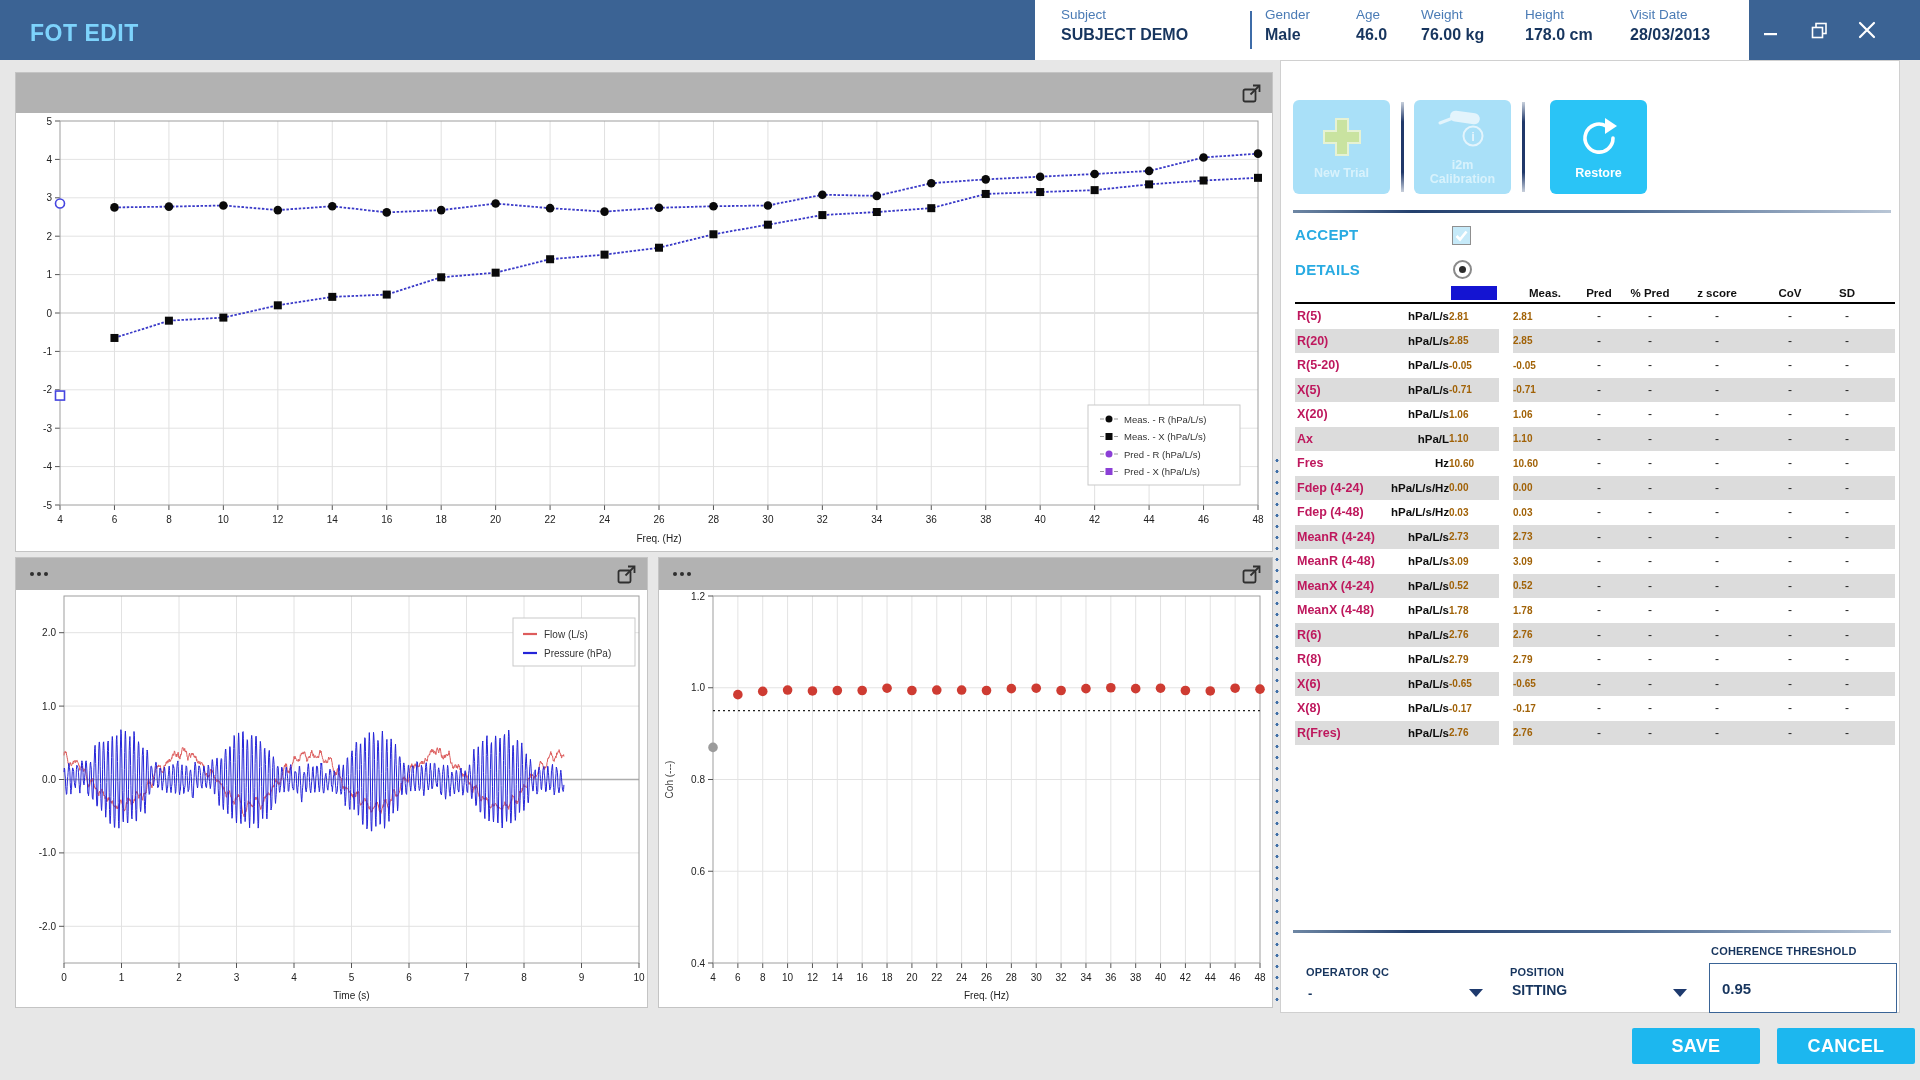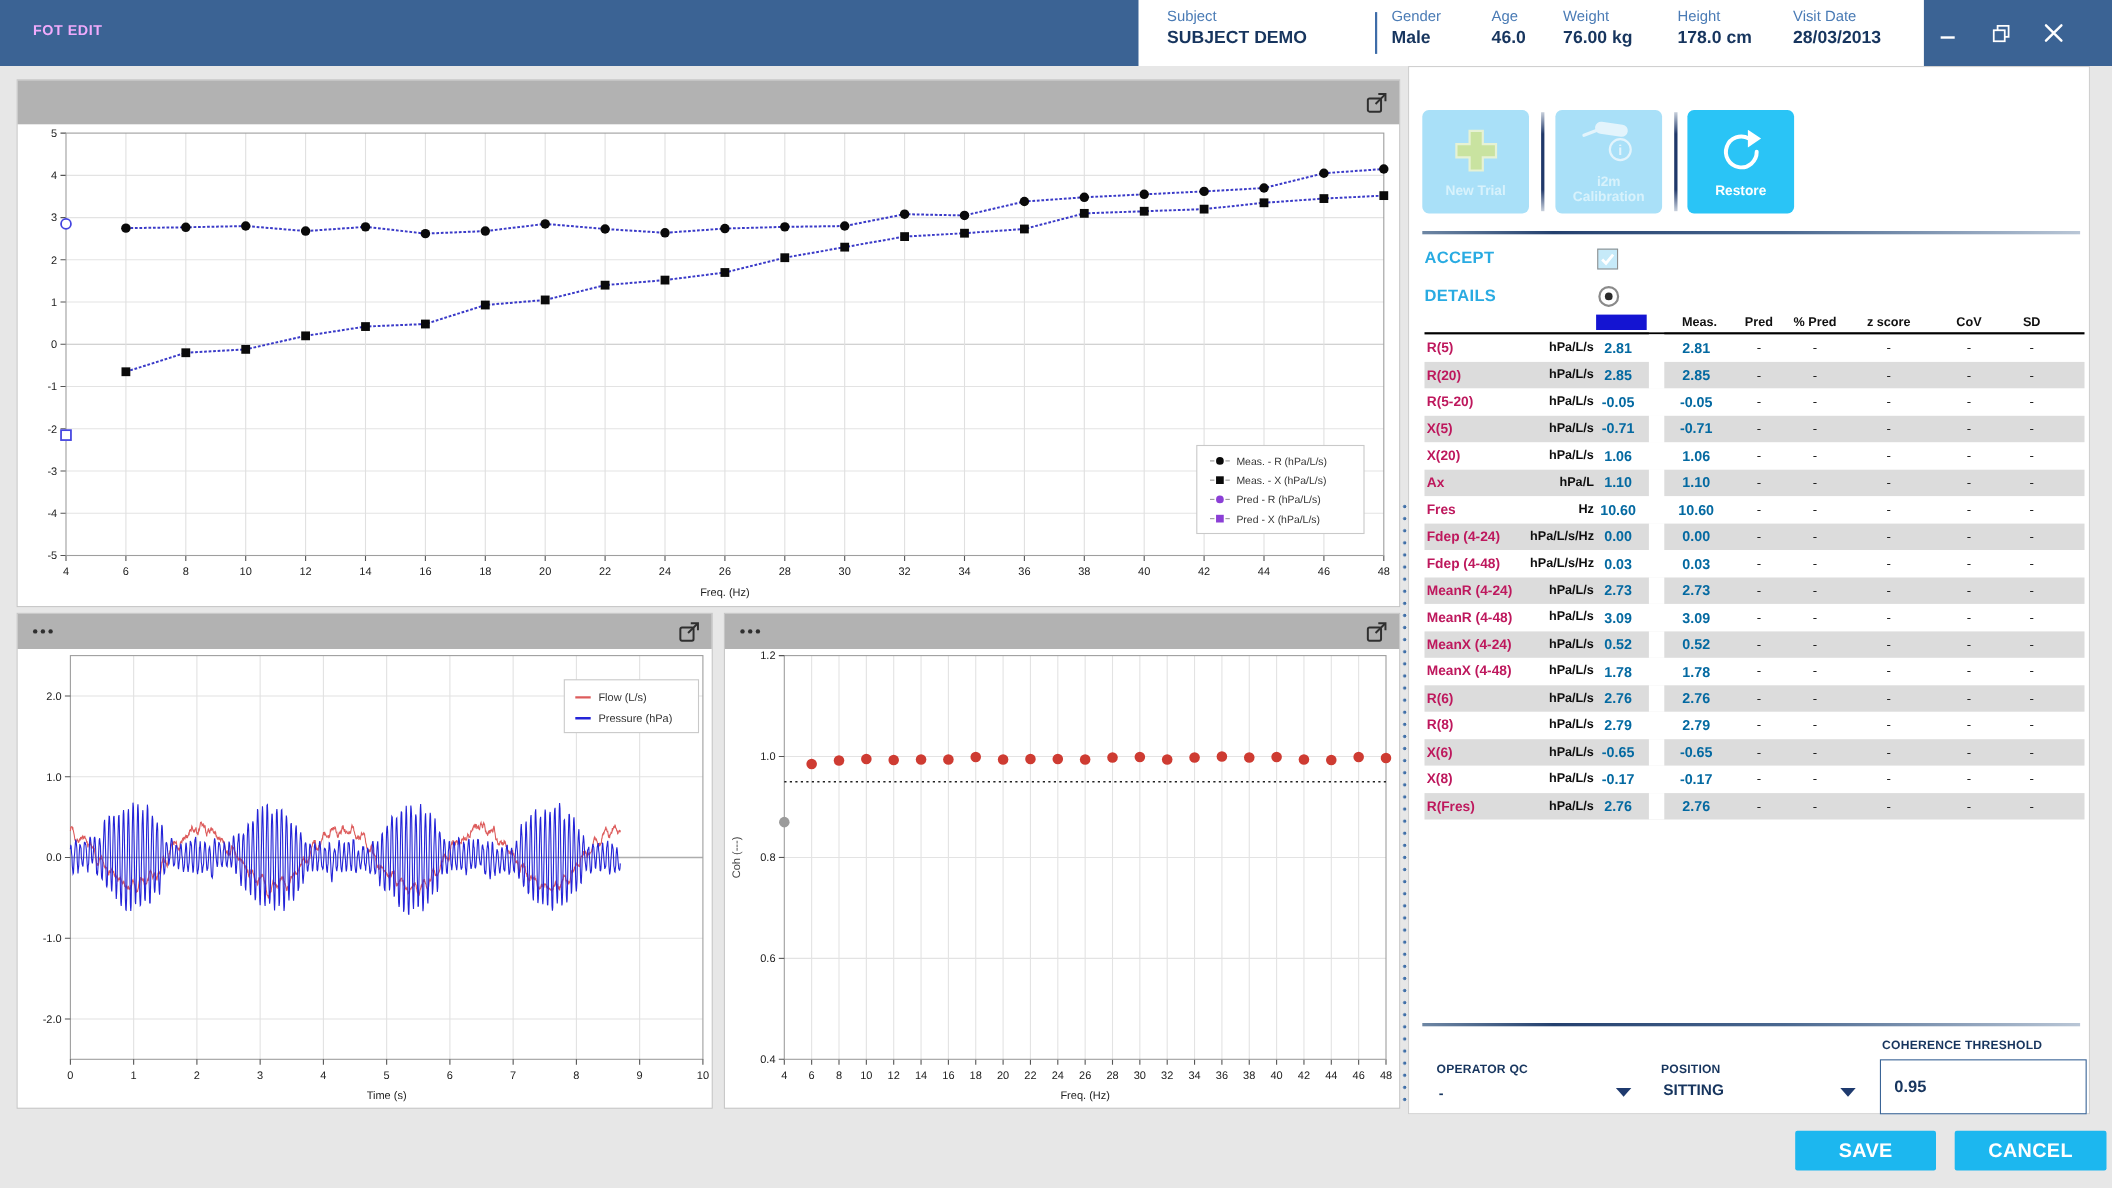--- a/index.html
+++ b/index.html
@@ -1,19 +1,19 @@
 <!DOCTYPE html>
 <html><head>
 <meta charset="utf-8">
 <style>
   html,body{margin:0;padding:0;background:#E7E7E7;font-family:"Liberation Sans",sans-serif;}
   .app{position:relative;width:1920px;height:1080px;overflow:hidden;background:#E7E7E7;}
   
   .titlebar{position:absolute;left:0;top:0;width:1920px;height:60px;background:#3B6394;}
-  .app-title{position:absolute;left:30px;top:20px;color:#f0abfc;font-weight:700;font-size:13px;letter-spacing:.5px;}
+  .app-title{position:absolute;left:30px;top:20px;color:#7dd3fc;font-weight:700;font-size:23px;letter-spacing:.5px;}
   .subject-panel{position:absolute;left:1035px;top:0;width:714px;height:60px;background:#FFFFFF;}
   .field{position:absolute;top:7px;}
   .field-label{font-size:13.5px;color:#4A7BB5;font-weight:400;}
   .field-value{margin-top:4px;font-size:16px;color:#17355E;font-weight:700;}
   .v-sep{position:absolute;top:11px;width:2px;height:38px;background:#3E6CA8;}
   .win-controls{position:absolute;right:0;top:0;width:171px;height:60px;}
   .win-btn{position:absolute;top:0;width:44px;height:60px;display:flex;align-items:center;justify-content:center;cursor:pointer;}
   
   .panel{position:absolute;background:#FFFFFF;border:1px solid #C4C4C4;box-sizing:border-box;}
   .panel-header{position:absolute;left:0;top:0;right:0;background:#B2B2B2;display:flex;align-items:center;}
@@ -37,21 +37,21 @@
   .cb{position:absolute;left:171px;width:17px;height:17px;background:#C6EAF9;border:1px solid #8F8F8F;display:flex;align-items:center;justify-content:center;cursor:pointer;}
   .radio{position:absolute;left:172px;width:15px;height:15px;border:2px solid #8A8A8A;border-radius:50%;display:flex;align-items:center;justify-content:center;cursor:pointer;background:#fff;}
   .radio::after{content:'';width:7px;height:7px;border-radius:50%;background:#2B2B2B;}
   
   .params-table{position:absolute;left:14px;top:223px;width:600px;}
   .t-row{display:grid;grid-template-columns:96px 58px 50px 14px 64px 44px 58px 76px 70px 44px 1fr;height:24.5px;align-items:center;box-sizing:border-box;}
   .t-row.odd{background:#DCDCDC;}
   .t-head{height:20px;border-bottom:2px solid #000;}
   .c-name{font-weight:700;font-size:12.5px;color:#be185d;padding-left:2px;white-space:nowrap;}
   .c-unit{text-align:right;font-weight:700;font-size:11.5px;color:#0D0D0D;}
-  .c-val,.c-val2{text-align:center;font-weight:700;font-size:13px;color:#0369a1;padding-right:6px;}
+  .c-val,.c-val2{text-align:left;font-weight:700;font-size:10px;color:#a16207;padding-right:6px;}
   .c-gap{background:#FFFFFF;height:100%;}
   .c-dash{text-align:center;font-size:12px;color:#222;}
   .hd{font-weight:700;font-size:11.5px;color:#111;text-align:center;padding:0;}
   .swatch{display:block;margin-left:auto;margin-right:2px;width:46px;height:14px;}
   
   .small-label{position:absolute;font-size:11px;font-weight:700;color:#17355E;letter-spacing:.2px;}
   .dd-value{position:absolute;font-weight:700;color:#17355E;}
   .dd-arrow{position:absolute;width:0;height:0;border-left:7px solid transparent;border-right:7px solid transparent;border-top:8px solid #1E3A6E;cursor:pointer;}
   .coh-input{position:absolute;left:428px;top:902px;width:188px;height:50px;border:1px solid #3A6496;box-sizing:border-box;font-family:inherit;font-size:15px;font-weight:700;color:#17355E;padding-left:12px;}
   
@@ -519,21 +519,21 @@
     <button class="action-btn disabled" style="left:133px">
       <svg width="52" height="42">
         <path d="M3 14 L16 9" stroke="#E3F4FC" stroke-width="3" stroke-linecap="round"></path>
         <rect x="13" y="3" width="30" height="11" rx="5.5" fill="#E3F4FC" transform="rotate(8 28 8)"></rect>
         <circle cx="36" cy="27" r="9.5" fill="none" stroke="#E3F4FC" stroke-width="2"></circle>
         <text x="36" y="32" text-anchor="middle" font-size="13" font-weight="700" fill="#E3F4FC">i</text>
       </svg>
       <span>i2m Calibration</span>
     </button>
     <div class="btn-sep" style="left:241px"></div>
-    <button class="action-btn active" style="left:253px">
+    <button class="action-btn active" style="left:269px">
       <svg width="44" height="44">
         <path d="M29 11 A 14 14 0 1 0 36 23" fill="none" stroke="#FFFFFF" stroke-width="3.6" stroke-linecap="round"></path>
         <polygon points="28,3 40,11 28,19" fill="#FFFFFF"></polygon>
       </svg>
       <span>Restore</span>
     </button>
 
     <div class="hr-grad" style="top:149px"></div>
 
     <div class="accent-label" style="top:165px">ACCEPT</div>

